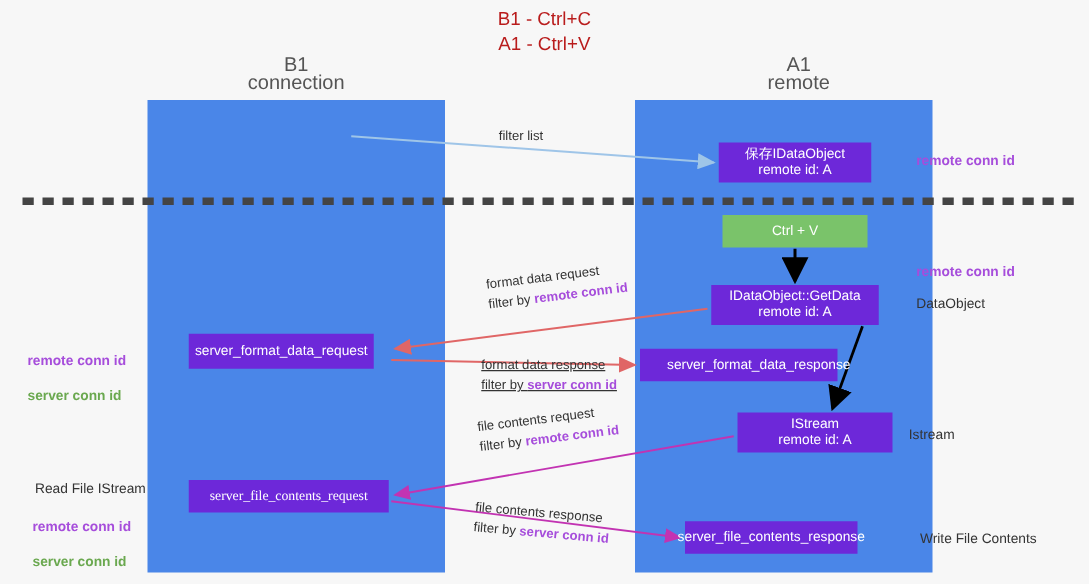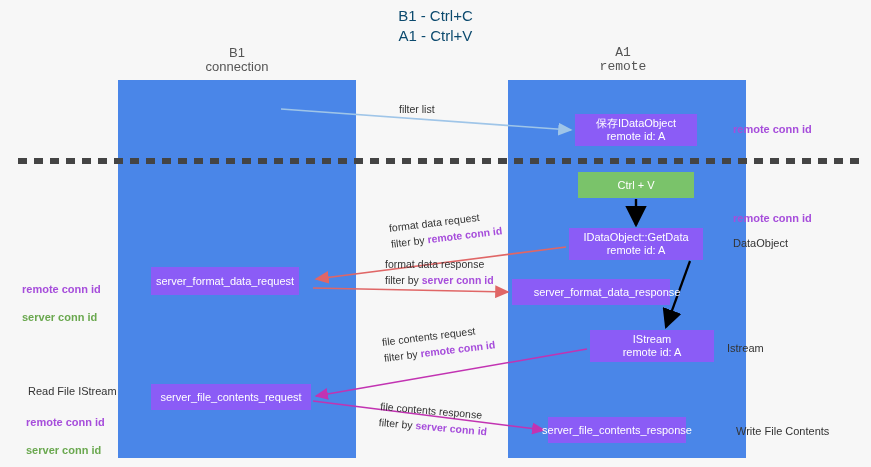--- a/index.html
+++ b/index.html
@@ -26,60 +26,60 @@
   #lane-b1 { left: 118px; top: 80px; width: 238px; height: 378px; }
   #lane-a1 { left: 508px; top: 80px; width: 238px; height: 378px; }
 
   
   #title {
     position: absolute;
     left: 0; top: 6px;
     width: 871px;
     text-align: center;
     font-size: 15px;
-    color: #0c4a6e;
+    color: #b91c1c;
     line-height: 20px;
     white-space: pre-line;
   }
   .lane-head {
     position: absolute;
     text-align: center;
-    font-size: 13px;
+    font-size: 16px;
     color: #555555;
     line-height: 14px;
     white-space: pre-line;
   }
   #head-b1 { left: 118px; top: 46px; width: 238px; }
-  #head-a1 { left: 504px; top: 46px; width: 238px; font-family: Liberation Mono, monospace; }
+  #head-a1 { left: 520px; top: 46px; width: 238px; }
 
   
   .box {
     position: absolute;
     display: flex;
     flex-direction: column;
     align-items: center;
     justify-content: center;
     text-align: center;
     color: #ffffff;
     font-size: 11px;
     line-height: 13px;
     box-sizing: border-box;
     white-space: pre-line;
   }
   .box.green { background: #7ac36a; }
-  .box.orange { background: #8b5cf6; }
+  .box.orange { background: #6d28d9; }
 
   #box-ctrlc { left: 158px; top: 95px; width: 122px; height: 30px; }
   #box-savedo { left: 575px; top: 114px; width: 122px; height: 32px; }
   #box-ctrlv { left: 578px; top: 172px; width: 116px; height: 26px; }
   #box-getdata { left: 569px; top: 228px; width: 134px; height: 32px; }
   #box-fmt-req { left: 151px; top: 267px; width: 148px; height: 28px; }
   #box-fmt-res { left: 512px; top: 279px; width: 158px; height: 26px; padding-left: 32px; }
   #box-istream { left: 590px; top: 330px; width: 124px; height: 32px; }
-  #box-file-req { left: 151px; top: 384px; width: 160px; height: 26px; }
+  #box-file-req { left: 151px; top: 384px; width: 160px; height: 26px; font-family: Liberation Serif, serif; }
   #box-file-res { left: 548px; top: 417px; width: 138px; height: 26px; }
 
   
   .side {
     position: absolute;
     font-size: 11px;
     line-height: 14px;
     white-space: pre-line;
   }
   .side.purple { color: #a64ddb; font-weight: bold; }
@@ -105,21 +105,21 @@
     white-space: nowrap;
   }
   .edge-label .hl-purple { color: #a64ddb; font-weight: bold; }
 
   #lbl-format-list { left: 399px; top: 101px; }
   #lbl-fmt-req {
     left: 388px; top: 220px;
     transform: rotate(-7deg);
     transform-origin: left top;
   }
-  #lbl-fmt-res { left: 385px; top: 256px; }
+  #lbl-fmt-res { left: 385px; top: 284px; text-decoration: underline; }
   #lbl-file-req {
     left: 381px; top: 334px;
     transform: rotate(-7deg);
     transform-origin: left top;
   }
   #lbl-file-res {
     left: 381px; top: 398px;
     transform: rotate(5deg);
     transform-origin: left top;
   }

